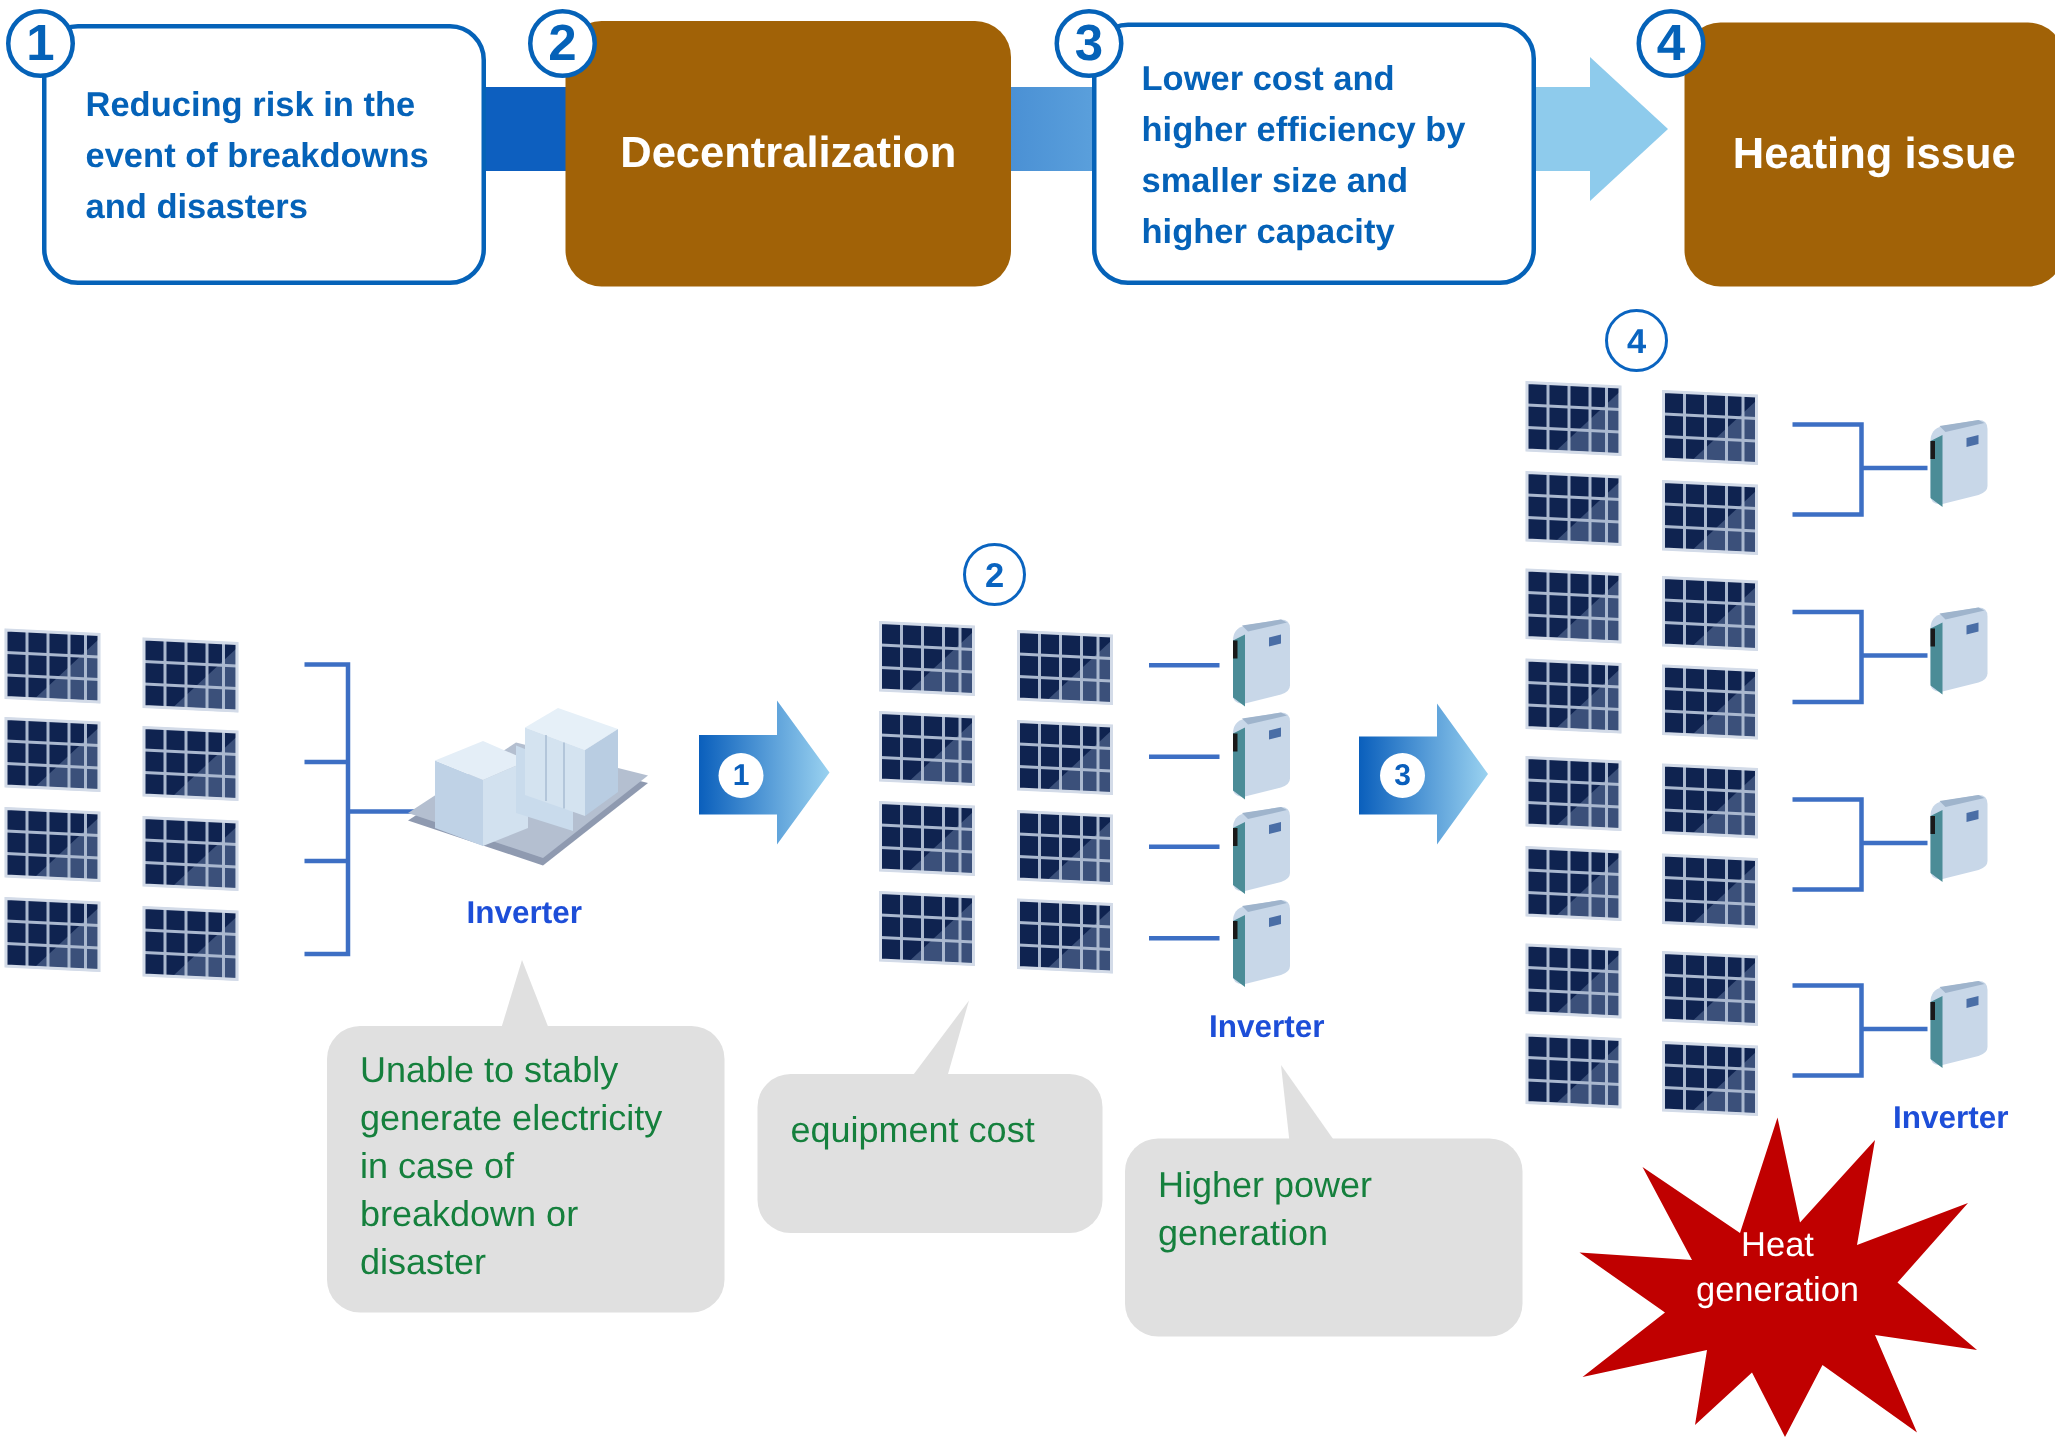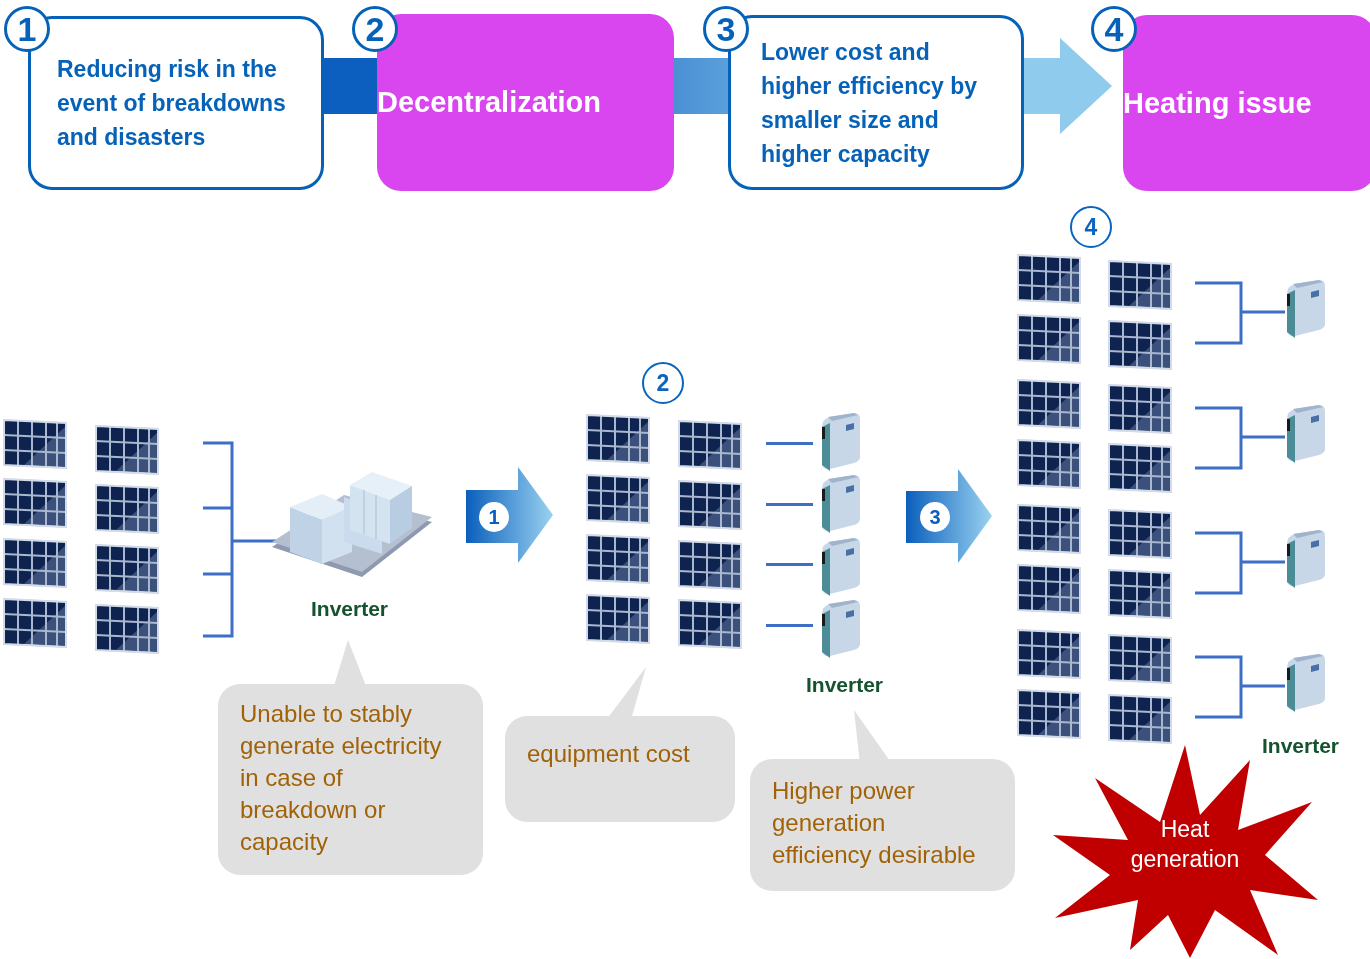--- a/index.html
+++ b/index.html
@@ -2,25 +2,25 @@
 <html><head>
 <meta charset="utf-8">
 <style>
   html,body{margin:0;padding:0;background:#ffffff;}
   body{width:1370px;height:959px;position:relative;overflow:hidden;font-family:"Liberation Sans","DejaVu Sans",sans-serif;}
   .abs{position:absolute;}
   
   .band{position:absolute;top:58px;height:56px;}
   .step-box{position:absolute;border-radius:24px;box-sizing:border-box;display:flex;align-items:center;}
   .step-outline{background:#fff;border:3px solid #0562b8;color:#0562b8;font-weight:bold;font-size:23px;line-height:34px;padding-left:26px;}
-  .step-filled{background:#d946ef;color:#fff;font-weight:bold;font-size:29px;}
+  .step-filled{background:#a16207;color:#fff;font-weight:bold;font-size:29px;justify-content:center;}
   .num-circle{position:absolute;width:46px;height:46px;border-radius:50%;border:3px solid #0562b8;background:#fff;color:#0562b8;font-weight:bold;font-size:34px;display:flex;align-items:center;justify-content:center;box-sizing:border-box;}
   .small-circle{position:absolute;width:42px;height:42px;border-radius:50%;border:2px solid #0a64c0;background:#fff;color:#0a64c0;font-weight:bold;font-size:23px;display:flex;align-items:center;justify-content:center;box-sizing:border-box;}
-  .label{position:absolute;font-weight:bold;font-size:21px;color:#14532d;}
-  .bubble{position:absolute;background:#e0e0e0;border-radius:22px;color:#a16207;font-size:24px;line-height:32px;padding:14px 22px;box-sizing:border-box;}
+  .label{position:absolute;font-weight:bold;font-size:21px;color:#1d4ed8;}
+  .bubble{position:absolute;background:#e0e0e0;border-radius:22px;color:#15803d;font-size:24px;line-height:32px;padding:14px 22px;box-sizing:border-box;}
   .wire{position:absolute;background:#3d6fc4;}
   svg{overflow:visible;}
 </style>
 </head>
 <body>
 
 <div>
 
   <div class="band" style="left:320px;width:62px;background:#0d5fbf;"></div>
   <div class="band" style="left:672px;width:60px;background:linear-gradient(90deg,#4a90d4,#5ba0dc);"></div>
@@ -122,21 +122,21 @@
   <div class="label" style="left:311px;top:597px;">Inverter</div>
 
   <svg class="abs" style="left:320px;top:640px;" width="60" height="50">
     <polygon points="28,0 14,46 46,46" fill="#e0e0e0"></polygon>
   </svg>
   <div class="bubble" style="left:218px;top:684px;width:265px;height:191px;">
     <div>Unable to stably</div>
     <div>generate electricity</div>
     <div>in case of</div>
     <div>breakdown or</div>
-    <div>capacity</div>
+    <div>disaster</div>
   </div>
 </div>
 
 <div>
   <svg class="abs" style="left:466px;top:467px;" width="90" height="100">
     <defs>
       <linearGradient id="ag1" x1="0" x2="1" y1="0" y2="0">
         <stop offset="0" stop-color="#0a5fbc"></stop>
         <stop offset="1" stop-color="#9ad2f0"></stop>
       </linearGradient>
@@ -182,21 +182,20 @@
   <div class="bubble" style="left:505px;top:716px;width:230px;height:106px;padding-top:22px;">
     <div>equipment cost</div>
   </div>
 
   <svg class="abs" style="left:850px;top:708px;" width="50" height="60">
     <polygon points="4,2 42,56 10,56" fill="#e0e0e0"></polygon>
   </svg>
   <div class="bubble" style="left:750px;top:759px;width:265px;height:132px;padding-top:16px;">
     <div>Higher power</div>
     <div>generation</div>
-    <div>efficiency desirable</div>
   </div>
 </div>
 
 <div>
   <svg class="abs" style="left:906px;top:469px;" width="90" height="100">
     <defs>
       <linearGradient id="ag3" x1="0" x2="1" y1="0" y2="0">
         <stop offset="0" stop-color="#0a5fbc"></stop>
         <stop offset="1" stop-color="#9ad2f0"></stop>
       </linearGradient>

